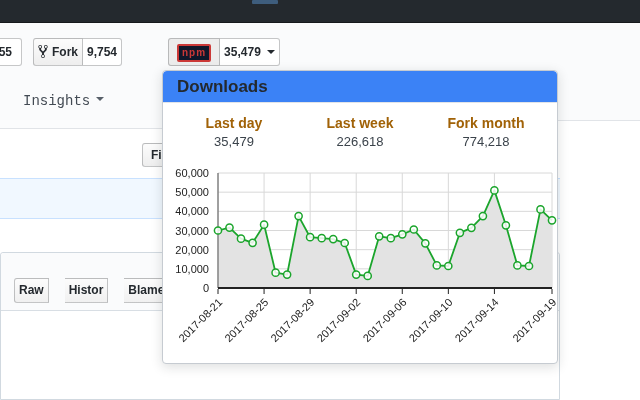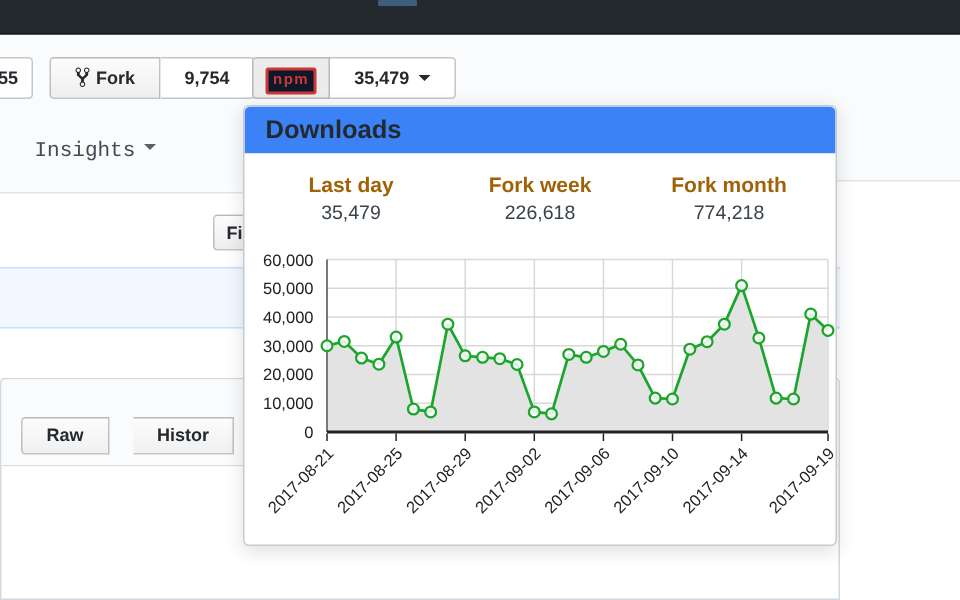--- a/index.html
+++ b/index.html
@@ -13,21 +13,21 @@
   .header-smudge{position:absolute;left:252px;top:0;width:26px;height:4px;background:#3e5d7d;border-radius:1px;}
   .light-strip{position:absolute;left:0;top:23px;width:640px;height:97px;background:#fafbfc;}
   .light-strip-left{position:absolute;left:0;top:120px;width:162px;height:8px;background:#fbfcfd;}
   .hairline-left{position:absolute;left:0;top:128px;width:162px;height:1px;background:#e1e4e8;}
   .hairline-right{position:absolute;left:558px;top:120px;width:82px;height:1px;background:#e1e4e8;}
 
   
   .btn-seg{
     box-sizing:border-box;height:28px;line-height:26px;font-size:12px;font-weight:bold;color:#24292e;
     background:linear-gradient(#fcfcfc,#eeeeee);border:1px solid rgba(27,31,35,.25);
-    padding:0 16px;display:inline-block;vertical-align:top;
+    padding:0 4px;display:inline-block;vertical-align:top;
   }
   .btn-seg.count{background:#fff;font-weight:bold;}
   .group{position:absolute;display:flex;}
   .group .btn-seg:first-child{border-radius:3px 0 0 3px;}
   .group .btn-seg:last-child{border-radius:0 3px 3px 0;border-left:none;text-align:right;}
   .partial-counter{
     position:absolute;left:-30px;top:38px;width:52px;height:28px;box-sizing:border-box;
     background:#fff;border:1px solid rgba(27,31,35,.25);border-radius:0 3px 3px 0;
     font-size:12px;font-weight:bold;color:#24292e;line-height:26px;text-align:right;padding-right:9px;
   }
@@ -120,21 +120,21 @@
 </div>
 
 <div class="popup">
   <div class="popup-header">Downloads</div>
   <div class="stats">
     <div class="stat">
       <div class="stat-label">Last day</div>
       <div class="stat-value">35,479</div>
     </div>
     <div class="stat">
-      <div class="stat-label">Fork week</div>
+      <div class="stat-label">Last week</div>
       <div class="stat-value">226,618</div>
     </div>
     <div class="stat">
       <div class="stat-label">Fork month</div>
       <div class="stat-value">774,218</div>
     </div>
   </div>
   <svg class="chart-svg" width="394" height="199">
       <text x="46" y="126" text-anchor="end" font-size="11" fill="#222222">0</text>
       <line x1="55" y1="102.83333333333334" x2="389" y2="102.83333333333334" stroke="#d8d8d8" stroke-width="1"></line>

